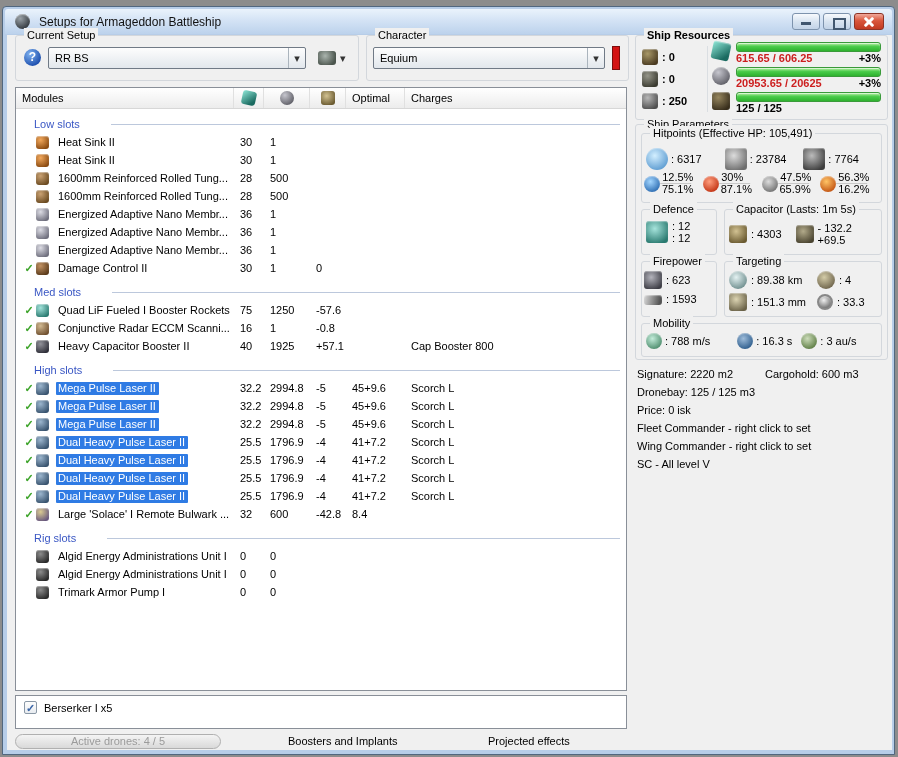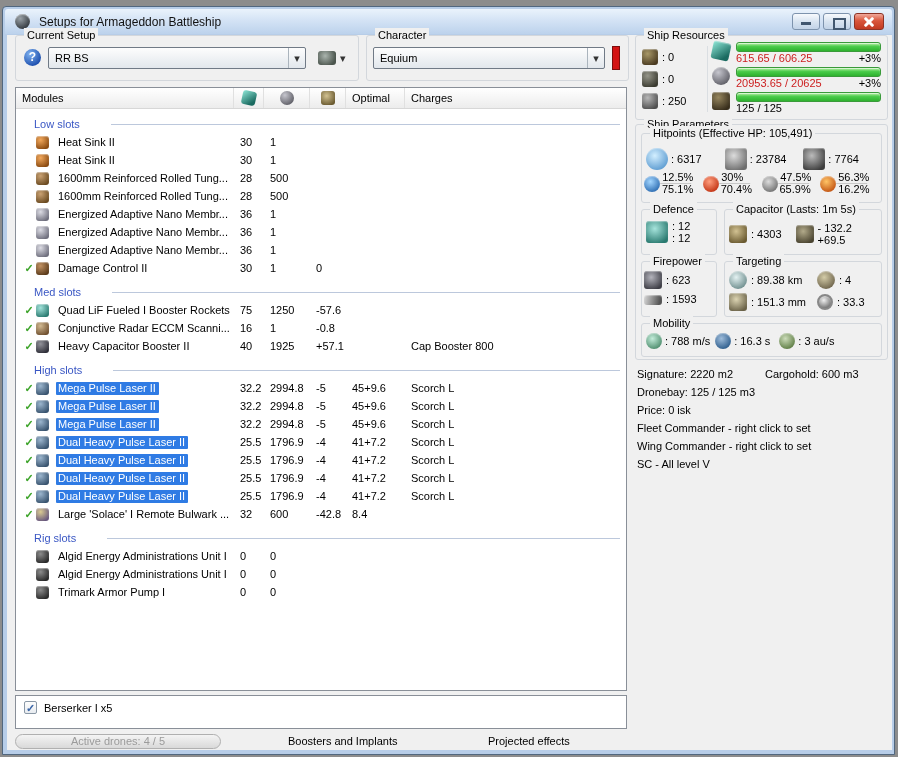--- a/index.html
+++ b/index.html
@@ -441,21 +441,21 @@
             <span><span class="mname-text">Trimark Armor Pump I</span></span>
             <span class="mnum">0</span>
             <span class="mnum">0</span>
             <span class="mnum"></span>
             <span class="mnum"></span>
             <span class="mnum"></span>
           </div>
         </div>
     </div>
 
-    <div class="gbox" style="left:628px; top:0; width:253px; height:85px;">
+    <div class="gbox" style="left:628px; top:0; width:253px; height:85px;font-weight:bold;">
       <span class="glabel">Ship Resources</span>
       <div class="res-left">
         <div class="rrow">
             <span class="ricon i16 res-turret"></span>
             <span>: 0</span>
           </div>
         <div class="rrow">
             <span class="ricon i16 res-launcher"></span>
             <span>: 0</span>
           </div>
@@ -521,21 +521,21 @@
               <span class="ricon i16 rs-em"></span>
             <span class="pair">
                 <div><span>12.5%</span></div>
                 <div>75.1%</div>
               </span>
             </span>
           <span class="resist">
               <span class="ricon i16 rs-th"></span>
             <span class="pair">
                 <div><span>30%</span></div>
-                <div>70.4%</div>
+                <div>87.1%</div>
               </span>
             </span>
           <span class="resist">
               <span class="ricon i16 rs-kin"></span>
             <span class="pair">
                 <div><span>47.5%</span></div>
                 <div>65.9%</div>
               </span>
             </span>
           <span class="resist">
@@ -597,21 +597,21 @@
             <span style="width:62px;">: 151.3 mm</span>
           <span class="ricon i16 tg-sensor"></span>
             <span>: 33.3</span>
         </div>
       </div>
 
       <div class="gbox" style="left:5px; top:198px; width:241px; height:34px;">
         <span class="glabel">Mobility</span>
         <div class="stat-row" style="margin:9px 0 0 4px; gap:3px;">
           <span class="ricon i16 mb-speed"></span>
-            <span style="margin-right:2px;">: 788 m/s</span>
+            <span style="margin-right:24px;">: 788 m/s</span>
           <span class="ricon i16 mb-align"></span>
             <span style="margin-right:6px;">: 16.3 s</span>
           <span class="ricon i16 mb-warp"></span>
             <span>: 3 au/s</span>
         </div>
       </div>
     </div>
 
     <div class="info-lines">
       <div class="info-first">

